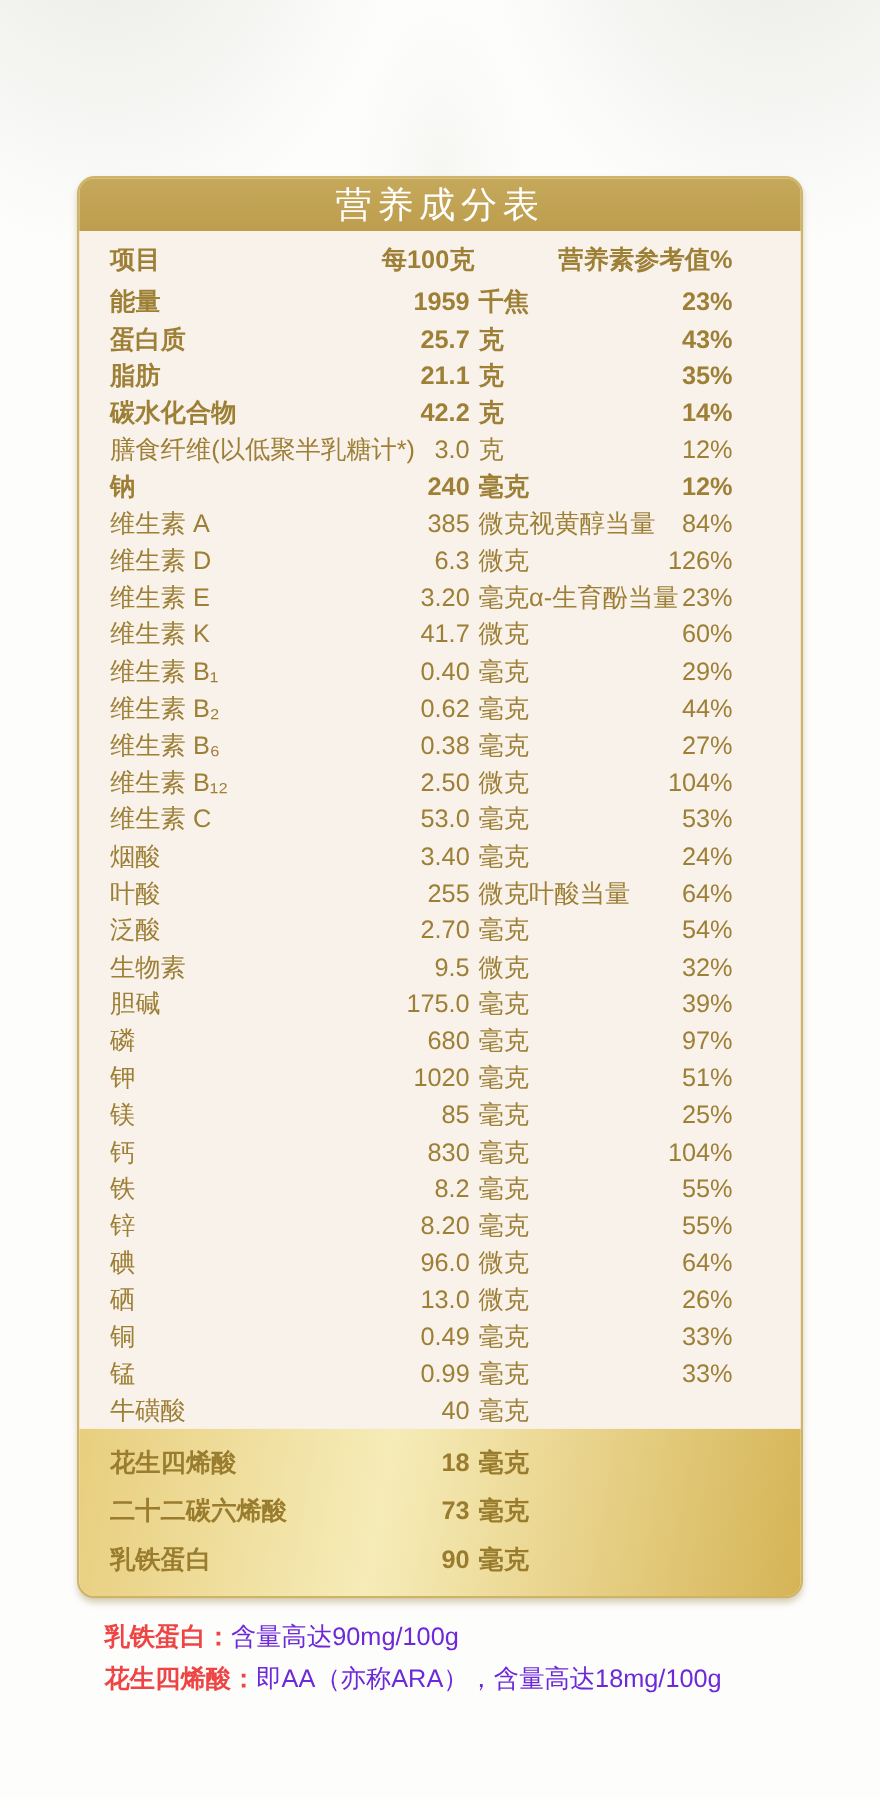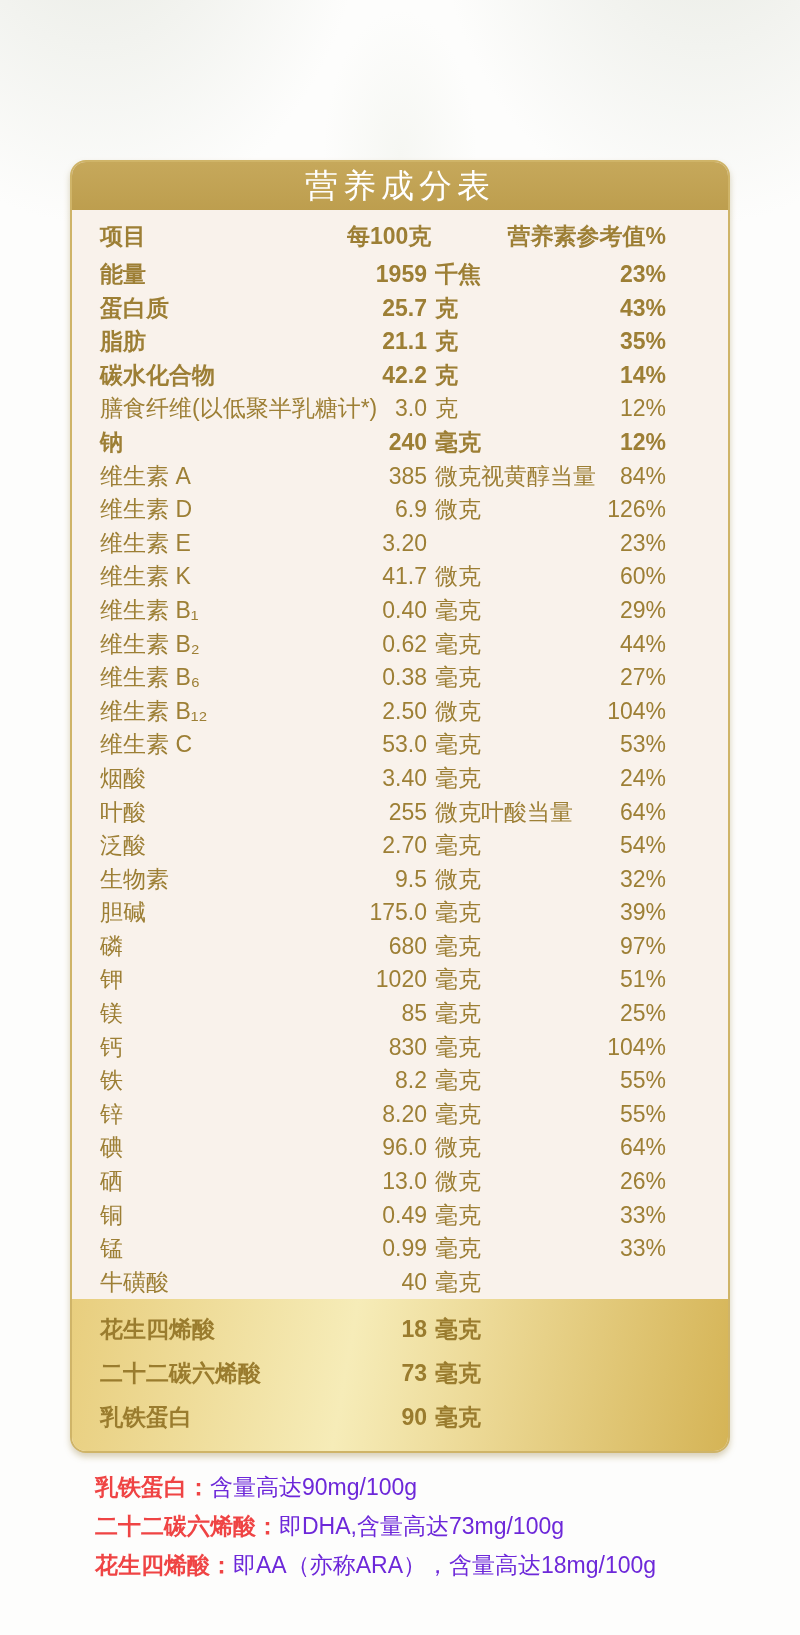--- a/index.html
+++ b/index.html
@@ -134,27 +134,28 @@
             <span class="c-nrv">12%</span>
           </div>
           <div class="row">
             <span class="c-label">维生素 A</span>
             <span class="c-num">385</span>
             <span class="c-unit">微克视黄醇当量</span>
             <span class="c-nrv">84%</span>
           </div>
           <div class="row">
             <span class="c-label">维生素 D</span>
-            <span class="c-num">6.9</span>
+            <span class="c-num">6.3</span>
             <span class="c-unit">微克</span>
             <span class="c-nrv">126%</span>
           </div>
           <div class="row">
             <span class="c-label">维生素 E</span>
             <span class="c-num">3.20</span>
+            <span class="c-unit">毫克α-生育酚当量</span>
             <span class="c-nrv">23%</span>
           </div>
           <div class="row">
             <span class="c-label">维生素 K</span>
             <span class="c-num">41.7</span>
             <span class="c-unit">微克</span>
             <span class="c-nrv">60%</span>
           </div>
           <div class="row">
             <span class="c-label">维生素 B₁</span>
@@ -302,16 +303,15 @@
             <span class="c-num">90</span>
             <span class="c-unit">毫克</span>
             <span class="c-nrv"></span>
           </div>
         </div>
     </div>
   </div>
 
   <div class="footnotes" id="footnotes">
       <div class="fn-line"><span class="fn-label">乳铁蛋白：</span><span class="fn-text">含量高达90mg/100g</span></div>
-      <div class="fn-line"><span class="fn-label">二十二碳六烯酸：</span><span class="fn-text">即DHA,含量高达73mg/100g</span></div>
       <div class="fn-line"><span class="fn-label">花生四烯酸：</span><span class="fn-text">即AA（亦称ARA），含量高达18mg/100g</span></div>
     </div>
 </div>
 
 </body></html>

